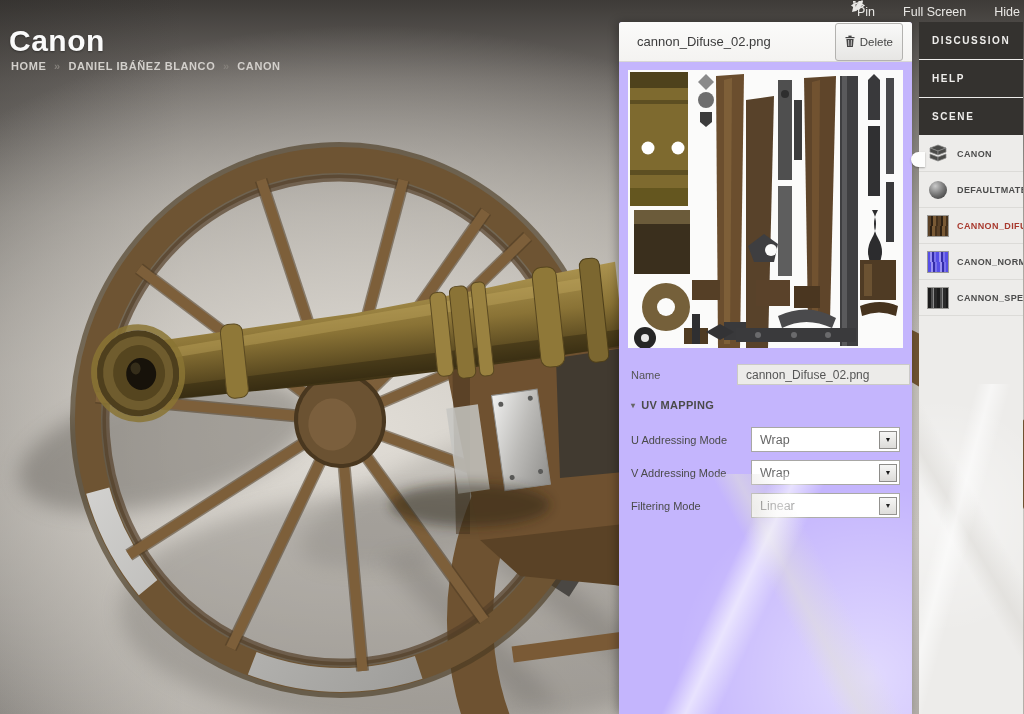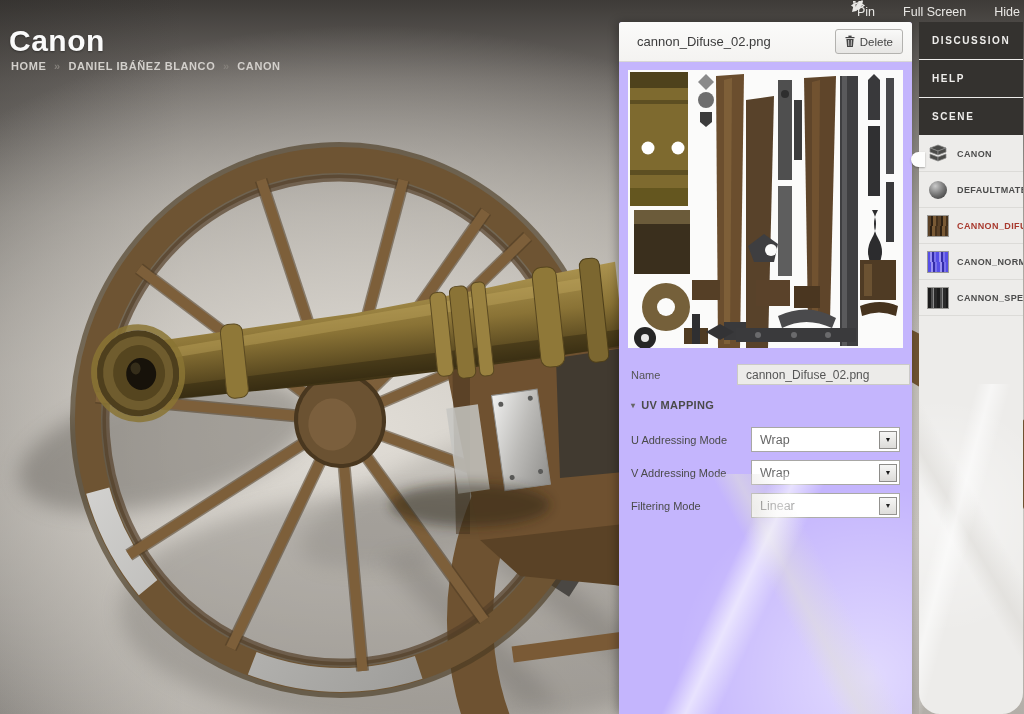--- a/index.html
+++ b/index.html
@@ -57,21 +57,21 @@
       linear-gradient(62deg, transparent 52%, rgba(224,222,218,.55) 58%, transparent 68%),
       radial-gradient(circle at 85% 85%, rgba(255,255,255,.5), transparent 60%);
   }
   .panel-header {
     height:40px; display:flex; align-items:center; padding:0 9px 0 18px;
     background:linear-gradient(#fbfbfa,#f4f3f1);
     border-bottom:1px solid #d9d8d5; border-radius:3px 3px 0 0;
   }
   .panel-title { font-size:13px; color:#3c3c3c; }
   .delete-btn {
-    margin-left:auto; height:25px; padding:0 9px;
+    margin-left:auto; height:38px; padding:0 9px;
     display:flex; align-items:center; gap:5px;
     font-size:11.5px; color:#444;
     background:linear-gradient(#f9f9f8,#e7e6e4);
     border:1px solid #b3b2af; border-radius:3px; cursor:pointer;
   }
   .preview { margin:8px 9px 0; height:278px; background:#fff; overflow:hidden; }
   .preview svg { display:block; }
 
   .form { padding:16px 12px 0; position:relative; }
   .form-row { display:flex; align-items:center; margin-bottom:10px; }
@@ -97,21 +97,20 @@
     width:18px; height:18px; margin-right:2px; flex:none;
     border:1px solid #8d8c89; background:linear-gradient(#f6f6f5,#dcdbd8);
     display:flex; align-items:center; justify-content:center;
     font-size:7px; color:#1a1a1a;
   }
 
   
   .sidebar {
     position:absolute; left:919px; top:22px; width:104px; bottom:0;
     background:#edecea;
-    border-radius:21px;
   }
   .sidebar::after {
     content:""; position:absolute; left:0; right:0; bottom:0; height:330px;
     pointer-events:none;
     background:
       linear-gradient(105deg, transparent 30%, rgba(255,255,255,.55) 38%, transparent 48%),
       linear-gradient(60deg, transparent 45%, rgba(220,218,214,.6) 52%, transparent 62%),
       radial-gradient(circle at 20% 40%, rgba(255,255,255,.5), transparent 55%);
   }
   .tab {

